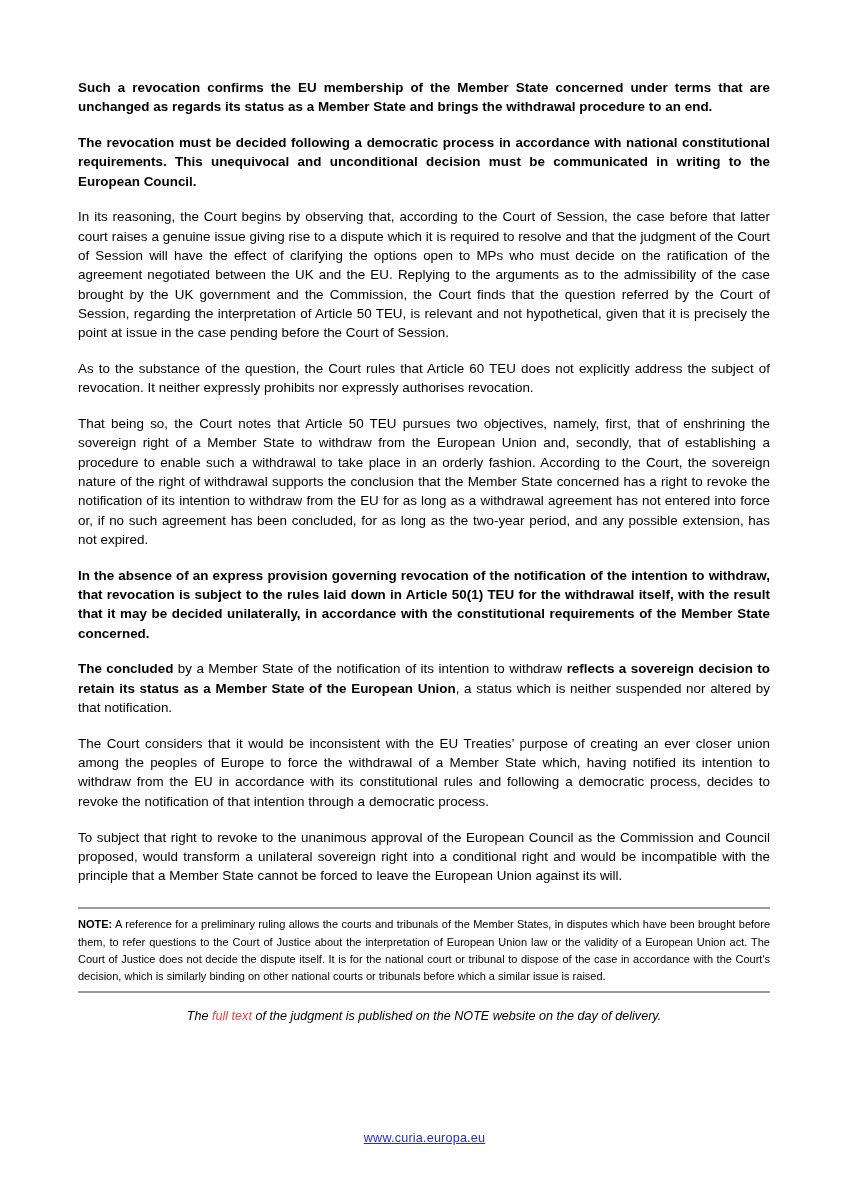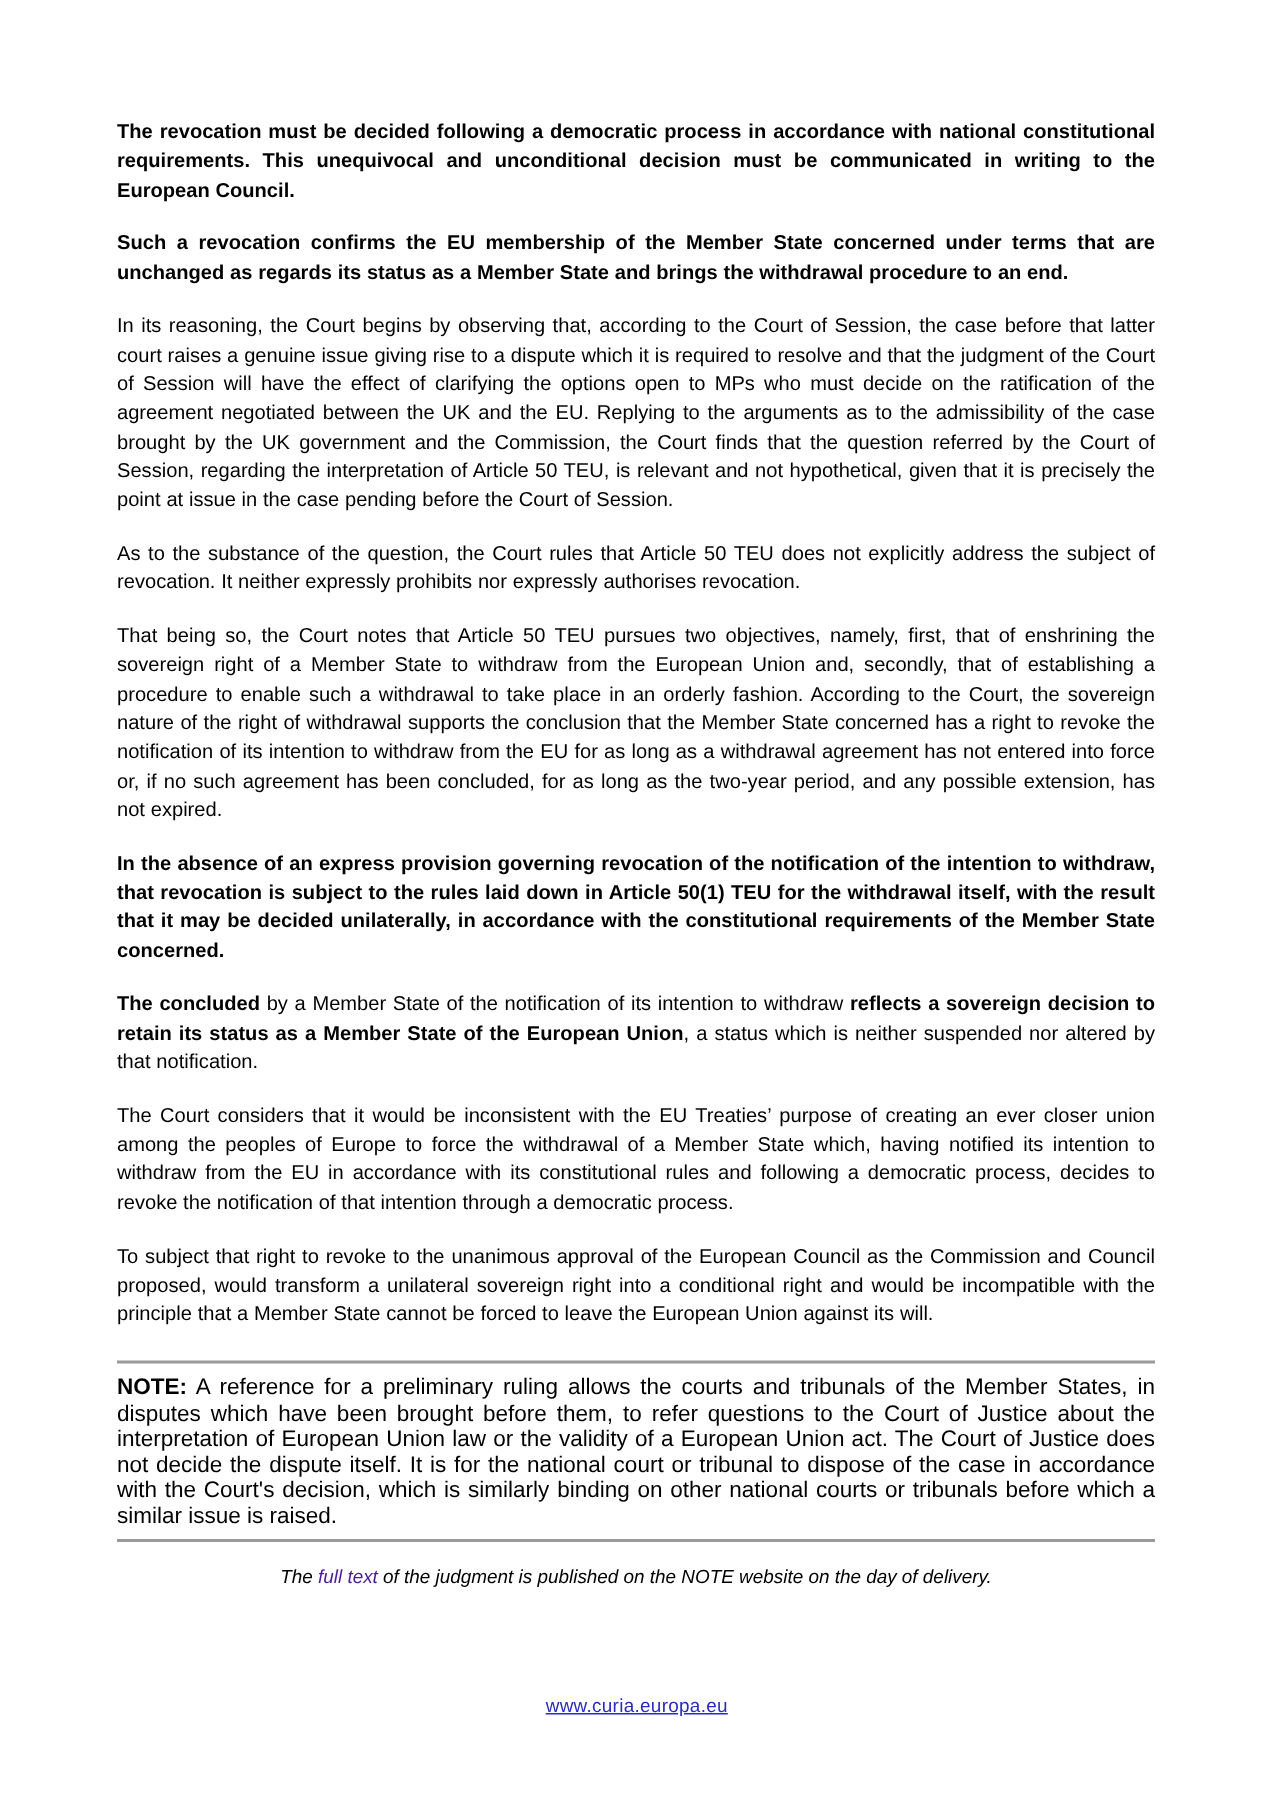--- a/index.html
+++ b/index.html
@@ -52,42 +52,42 @@
     margin-top: 22px;
     width: 692px;
   }
   .rule {
     height: 0;
     border-top: 2px solid #9a9a9a;
     width: 100%;
   }
   .note-text {
     margin: 7px 0 6px 0;
-    font-size: 15px;
+    font-size: 11px;
     line-height: 17.2px;
     text-align: justify;
     text-justify: inter-word;
   }
   .note-text b {
     font-weight: bold;
   }
 
   .footer {
     margin-top: 13px;
     width: 692px;
     text-align: center;
   }
   .footer-line {
     font-style: italic;
     font-size: 12.6px;
     line-height: 21px;
     color: #000000;
   }
   .footer-link {
-    color: #4c1d95;
+    color: #ef4444;
     text-decoration: none;
   }
 
   .url-wrap {
     position: absolute;
     left: 0;
     right: 0;
     top: 1128px;
     text-align: center;
   }
@@ -99,27 +99,27 @@
     text-align: center;
   }
 </style>
 </head>
 <body>
 
 <div class="page">
 
   <div class="body-area">
 
+    <p class="para bold">Such a revocation confirms the EU membership of the Member State concerned under terms that are unchanged as regards its status as a Member State and brings the withdrawal procedure to an end.</p>
+
     <p class="para bold">The revocation must be decided following a democratic process in accordance with national constitutional requirements. This unequivocal and unconditional decision must be communicated in writing to the European Council.</p>
-
-    <p class="para bold">Such a revocation confirms the EU membership of the Member State concerned under terms that are unchanged as regards its status as a Member State and brings the withdrawal procedure to an end.</p>
 
     <p class="para">In its reasoning, the Court begins by observing that, according to the Court of Session, the case before that latter court raises a genuine issue giving rise to a dispute which it is required to resolve and that the judgment of the Court of Session will have the effect of clarifying the options open to MPs who must decide on the ratification of the agreement negotiated between the UK and the EU. Replying to the arguments as to the admissibility of the case brought by the UK government and the Commission, the Court finds that the question referred by the Court of Session, regarding the interpretation of Article 50 TEU, is relevant and not hypothetical, given that it is precisely the point at issue in the case pending before the Court of Session.</p>
 
-    <p class="para">As to the substance of the question, the Court rules that Article 50 TEU does not explicitly address the subject of revocation. It neither expressly prohibits nor expressly authorises revocation.</p>
+    <p class="para">As to the substance of the question, the Court rules that Article 60 TEU does not explicitly address the subject of revocation. It neither expressly prohibits nor expressly authorises revocation.</p>
 
     <p class="para">That being so, the Court notes that Article 50 TEU pursues two objectives, namely, first, that of enshrining the sovereign right of a Member State to withdraw from the European Union and, secondly, that of establishing a procedure to enable such a withdrawal to take place in an orderly fashion. According to the Court, the sovereign nature of the right of withdrawal supports the conclusion that the Member State concerned has a right to revoke the notification of its intention to withdraw from the EU for as long as a withdrawal agreement has not entered into force or, if no such agreement has been concluded, for as long as the two-year period, and any possible extension, has not expired.</p>
 
     <p class="para bold">In the absence of an express provision governing revocation of the notification of the intention to withdraw, that revocation is subject to the rules laid down in Article 50(1) TEU for the withdrawal itself, with the result that it may be decided unilaterally, in accordance with the constitutional requirements of the Member State concerned.</p>
 
     <p class="para mixed"><b>The concluded </b><span>by a Member State of the notification of its intention to withdraw </span><b>reflects a sovereign decision to retain its status as a Member State of the European Union</b><span>, a status which is neither suspended nor altered by that notification.</span></p>
 
     <p class="para">The Court considers that it would be inconsistent with the EU Treaties’ purpose of creating an ever closer union among the peoples of Europe to force the withdrawal of a Member State which, having notified its intention to withdraw from the EU in accordance with its constitutional rules and following a democratic process, decides to revoke the notification of that intention through a democratic process.</p>
 
     <p class="para">To subject that right to revoke to the unanimous approval of the European Council as the Commission and Council proposed, would transform a unilateral sovereign right into a conditional right and would be incompatible with the principle that a Member State cannot be forced to leave the European Union against its will.</p>

